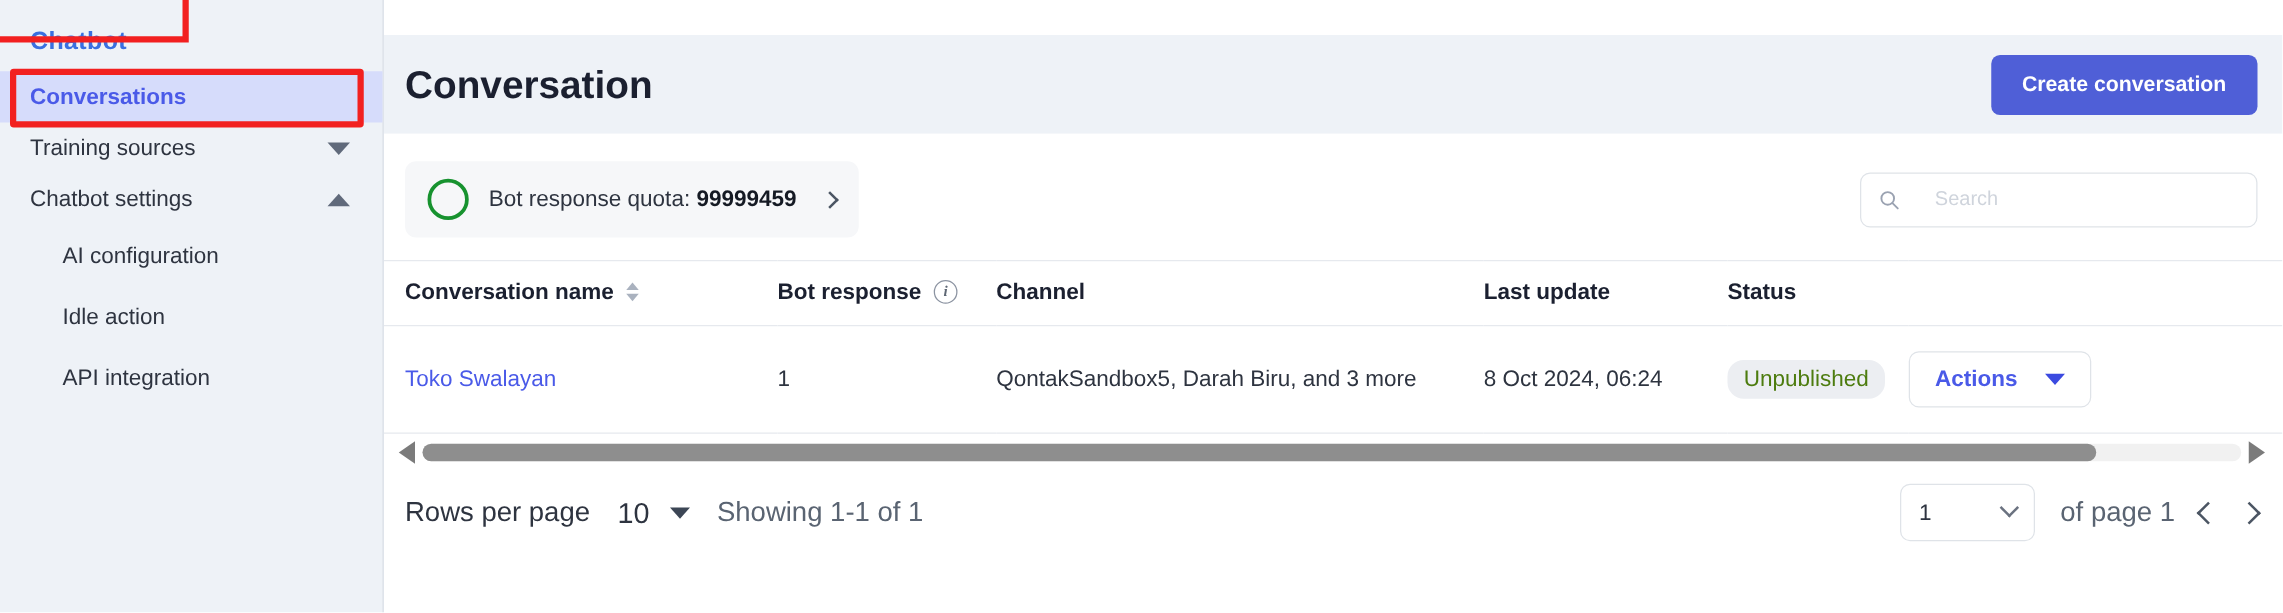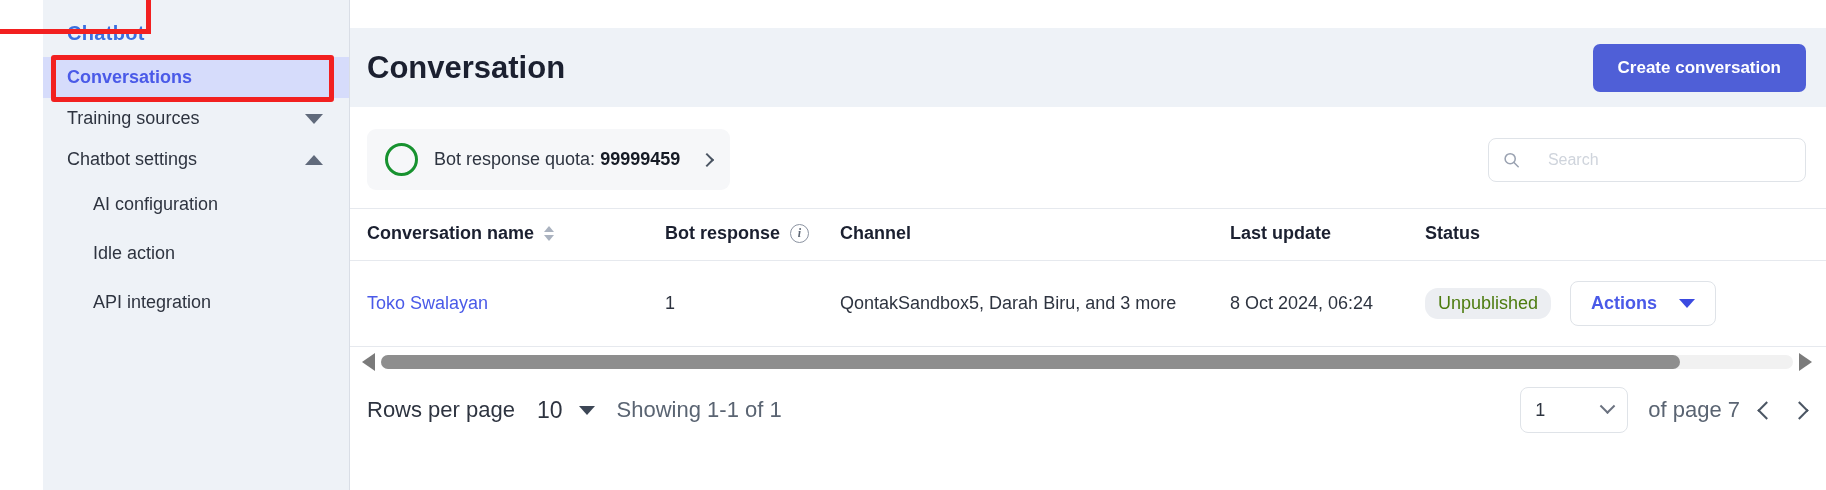--- a/index.html
+++ b/index.html
@@ -16,21 +16,20 @@
   }
 
   
   .sidebar {
     width: 307px;
     flex: 0 0 307px;
     background: #eef2f7;
     border-right: 1px solid #d9dee6;
     padding-top: 14px;
     position: relative;
-    margin-left: 43px;
   }
   .brand {
     font-size: 20px;
     font-weight: bold;
     color: #3a6fe0;
     padding: 8px 24px 12px 24px;
     letter-spacing: .3px;
   }
   .nav-item {
     display: flex;
@@ -482,21 +481,21 @@
             <span>10</span>
             <span class="tri"></span>
           </span>
           <span class="pg-text">Showing 1-1 of 1</span>
         </div>
         <div class="pg-right">
           <span class="page-select">
             <span>1</span>
             <span class="chev-dn"></span>
           </span>
-          <span class="pg-text">of page 7</span>
+          <span class="pg-text">of page 1</span>
           <span class="pg-arrow prev"></span>
           <span class="pg-arrow next"></span>
         </div>
       </div>
 
     </div>
   </main>
 </div>
 
 </body></html>

